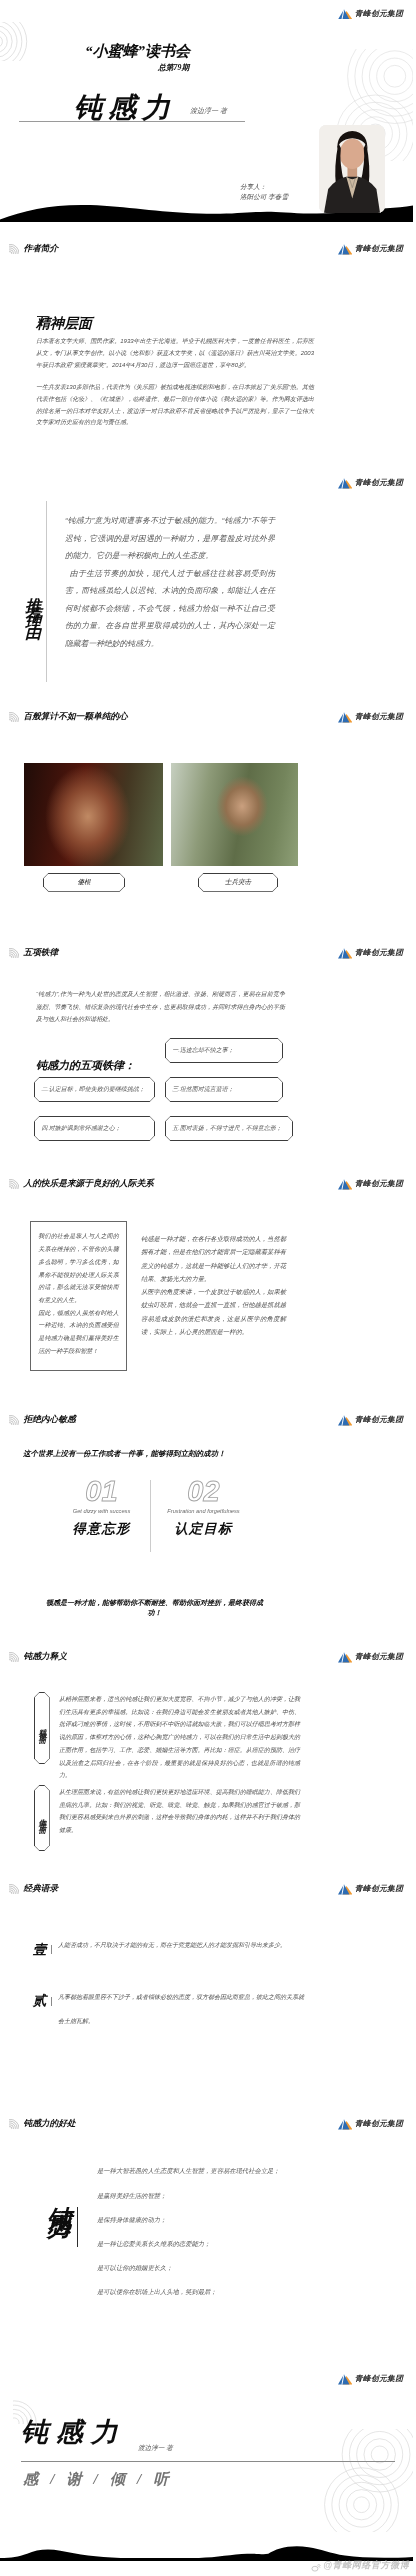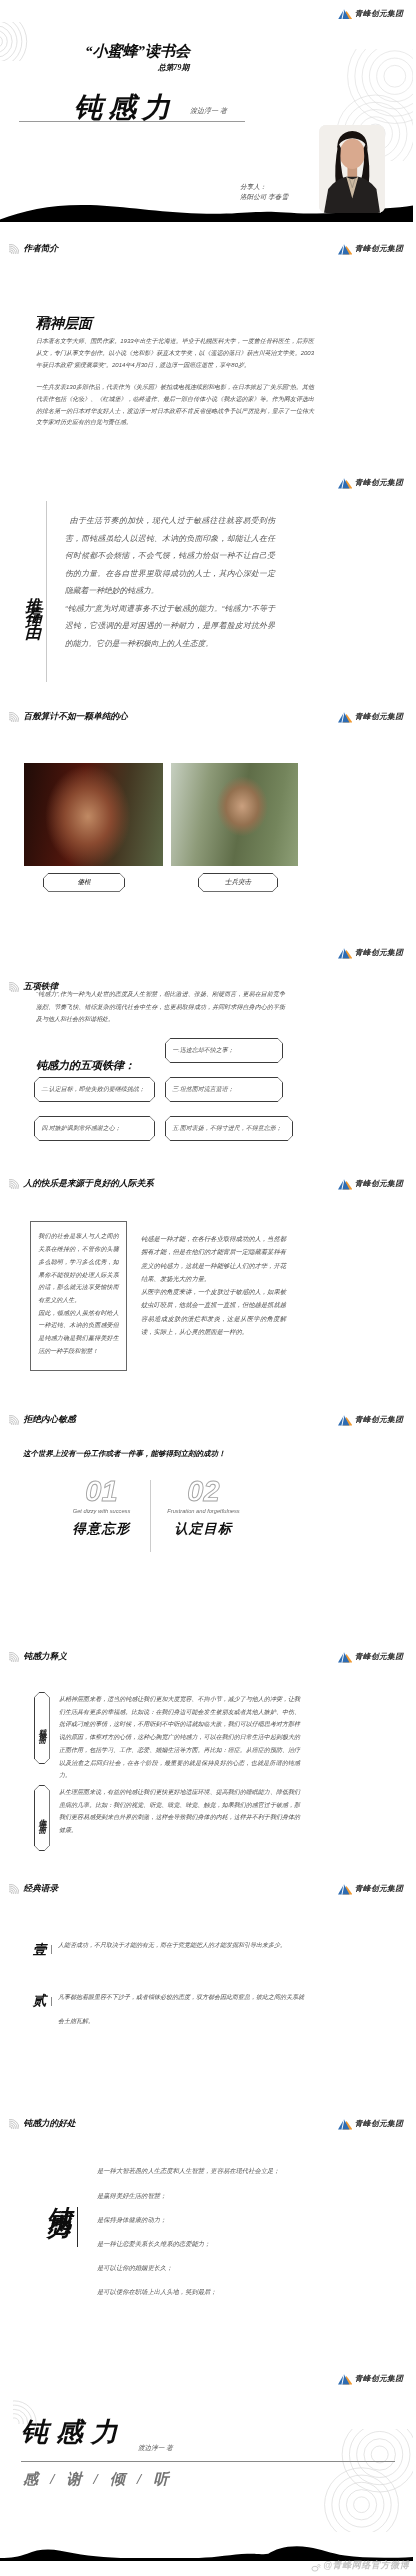--- a/index.html
+++ b/index.html
@@ -155,22 +155,22 @@
     <svg width="14.5" height="11.5" viewBox="0 0 24 19">
         <path d="M14 5 L24 19 L8 19 Z" fill="#f09a33"></path>
         <path d="M0 19 L10 2 L19 19 Z" fill="#2d6cb3"></path>
         <path d="M10 2 L6.5 19" stroke="#fff" stroke-width="1.6" fill="none"></path>
       </svg>
     <span class="logo-text">青峰创元集团</span>
   </div>
   <div class="vline" style="left:46px;top:501px;height:181px;"></div>
   <div class="abs vtitle serif" style="left:22px;top:565px;">推荐理由</div>
   <div class="abs body-txt" style="left:65px;top:512px;width:210px;font-size:7.8px;line-height:17.5px;color:#555;">
+    <p>“钝感力”意为对周遭事务不过于敏感的能力。“钝感力”不等于迟钝，它强调的是对困遇的一种耐力，是厚着脸皮对抗外界的能力。它仍是一种积极向上的人生态度。</p>
     <p style="text-indent:.6em;">由于生活节奏的加快，现代人过于敏感往往就容易受到伤害，而钝感虽给人以迟钝、木讷的负面印象，却能让人在任何时候都不会烦恼，不会气馁，钝感力恰似一种不让自己受伤的力量。在各自世界里取得成功的人士，其内心深处一定隐藏着一种绝妙的钝感力。</p>
-    <p>“钝感力”意为对周遭事务不过于敏感的能力。“钝感力”不等于迟钝，它强调的是对困遇的一种耐力，是厚着脸皮对抗外界的能力。它仍是一种积极向上的人生态度。</p>
   </div>
 
   <div class="sec-h" style="top:711px;">
     <svg width="10.3" height="10.3" viewBox="0 0 17 17">
         <g fill="none" stroke="#9a9a9a" stroke-width="0.9">
           <circle cx="1.5" cy="15.5" r="3"></circle>
           <circle cx="1.5" cy="15.5" r="6"></circle>
           <circle cx="1.5" cy="15.5" r="9"></circle>
           <circle cx="1.5" cy="15.5" r="12"></circle>
           <circle cx="1.5" cy="15.5" r="15"></circle>
@@ -192,21 +192,21 @@
     <div class="in center">
         <span class="cap-txt">傻根</span>
       </div>
   </div>
   <div class="plq" style="left:198px;top:873px;width:80px;height:18.7px;">
     <div class="in center">
         <span class="cap-txt">士兵突击</span>
       </div>
   </div>
 
-  <div class="sec-h" style="top:947px;margin-top:34px;">
+  <div class="sec-h" style="top:947px;">
     <svg width="10.3" height="10.3" viewBox="0 0 17 17">
         <g fill="none" stroke="#9a9a9a" stroke-width="0.9">
           <circle cx="1.5" cy="15.5" r="3"></circle>
           <circle cx="1.5" cy="15.5" r="6"></circle>
           <circle cx="1.5" cy="15.5" r="9"></circle>
           <circle cx="1.5" cy="15.5" r="12"></circle>
           <circle cx="1.5" cy="15.5" r="15"></circle>
         </g>
       </svg>
     <span class="t">五项铁律</span>
@@ -303,20 +303,21 @@
     <div class="bignum">01</div>
     <div class="ennote">Get dizzy with success</div>
     <div class="zhword">得意忘形</div>
   </div>
   <div class="abs" style="left:150px;top:1480px;width:0.6px;height:72px;background:#ccc;"></div>
   <div class="numcol" style="left:158px;top:1476px;">
     <div class="bignum">02</div>
     <div class="ennote">Frustration and forgetfulness</div>
     <div class="zhword">认定目标</div>
   </div>
+  <div class="abs serif" style="left:46px;top:1579px;width:217px;text-align:center;font-weight:bold;font-size:7px;color:#0d0d0d;">顿感是一种才能，能够帮助你不断耐挫、帮助你面对挫折，最终获得成功！</div>
 
   <div class="sec-h" style="top:1651px;">
     <svg width="10.3" height="10.3" viewBox="0 0 17 17">
         <g fill="none" stroke="#9a9a9a" stroke-width="0.9">
           <circle cx="1.5" cy="15.5" r="3"></circle>
           <circle cx="1.5" cy="15.5" r="6"></circle>
           <circle cx="1.5" cy="15.5" r="9"></circle>
           <circle cx="1.5" cy="15.5" r="12"></circle>
           <circle cx="1.5" cy="15.5" r="15"></circle>
         </g>

